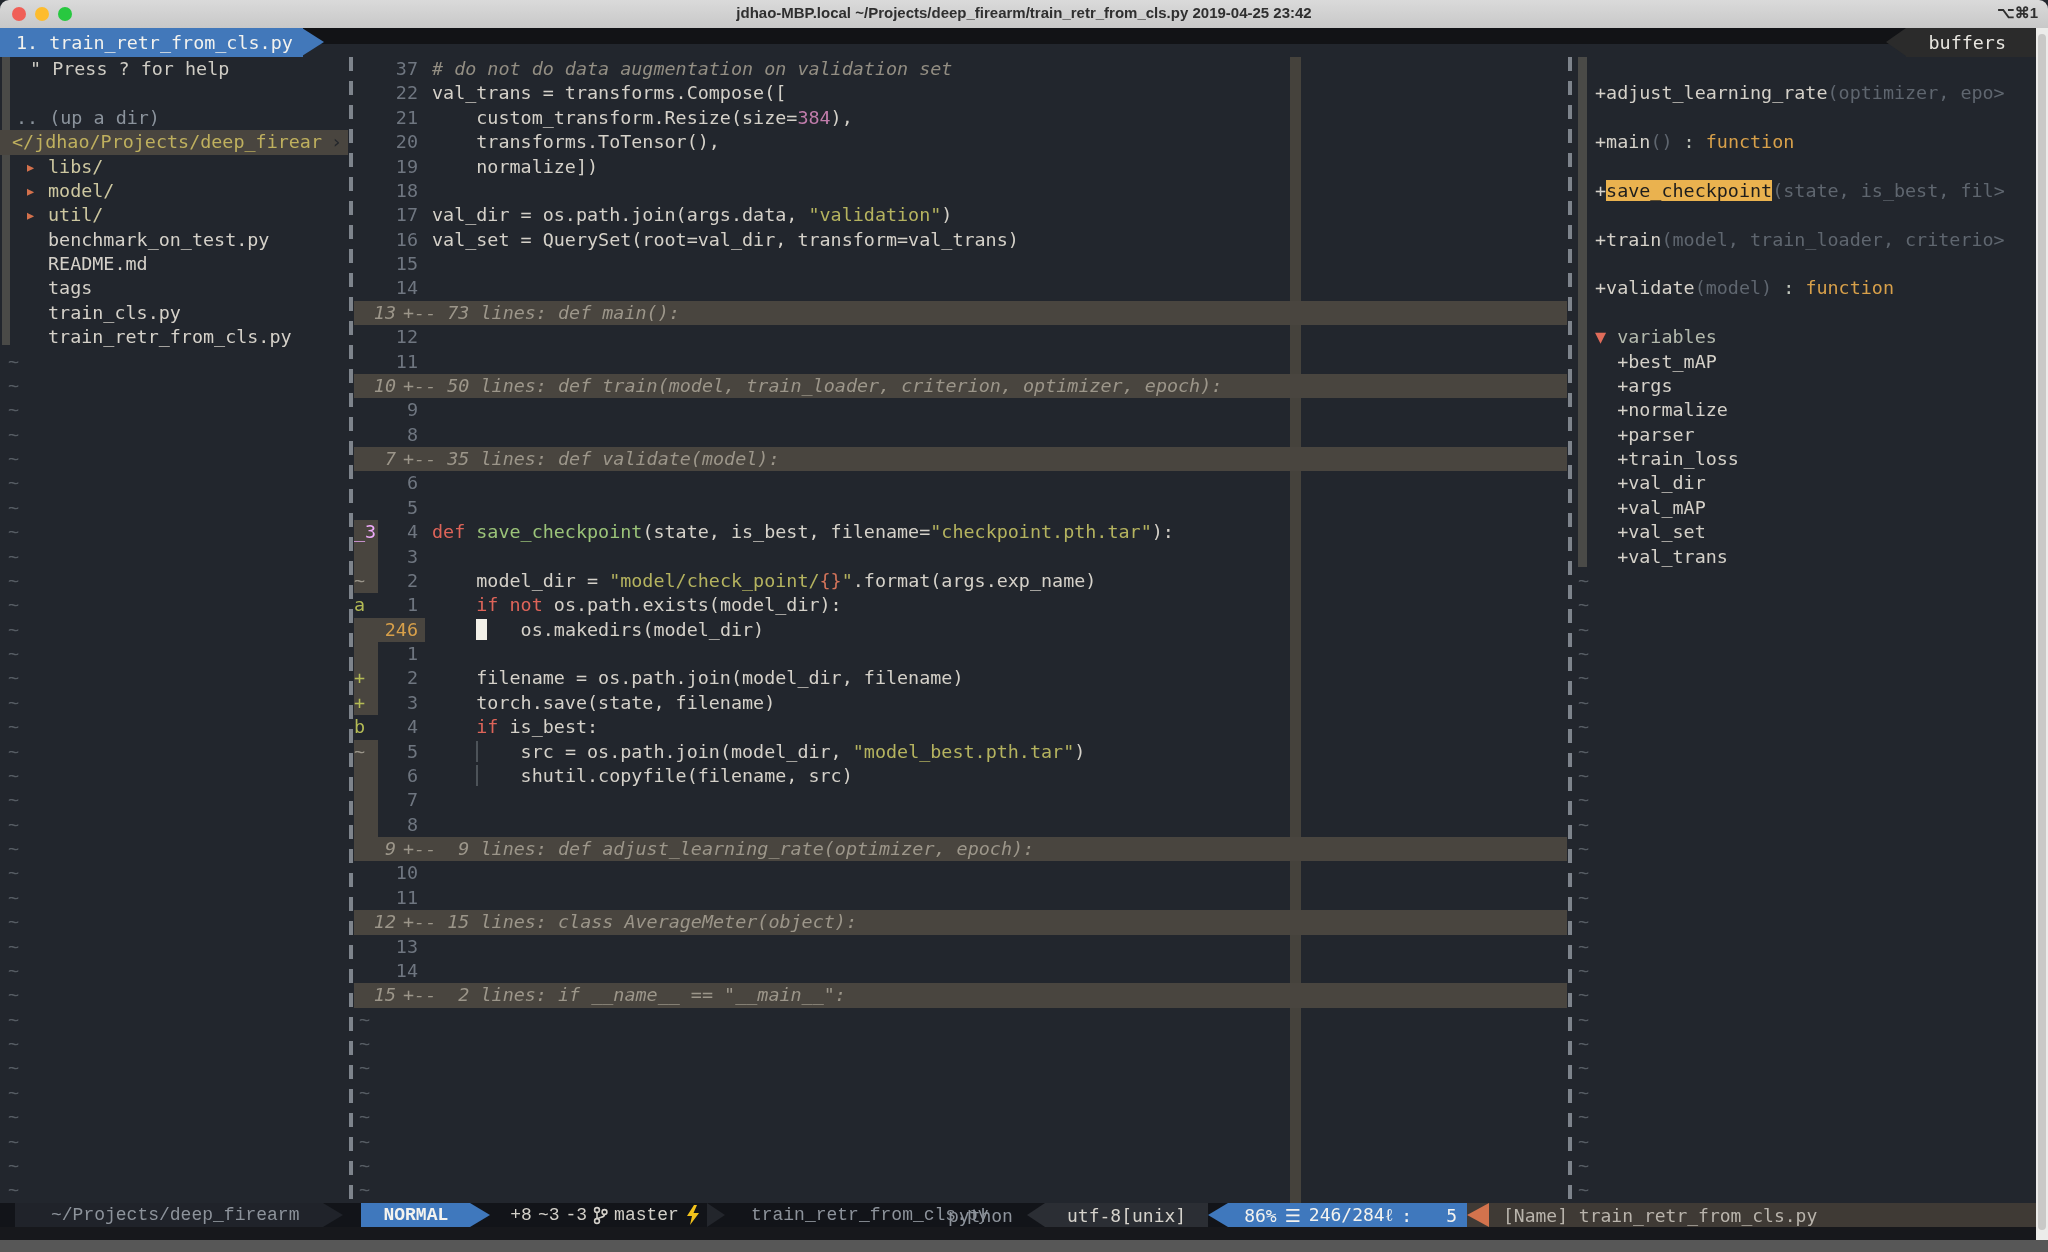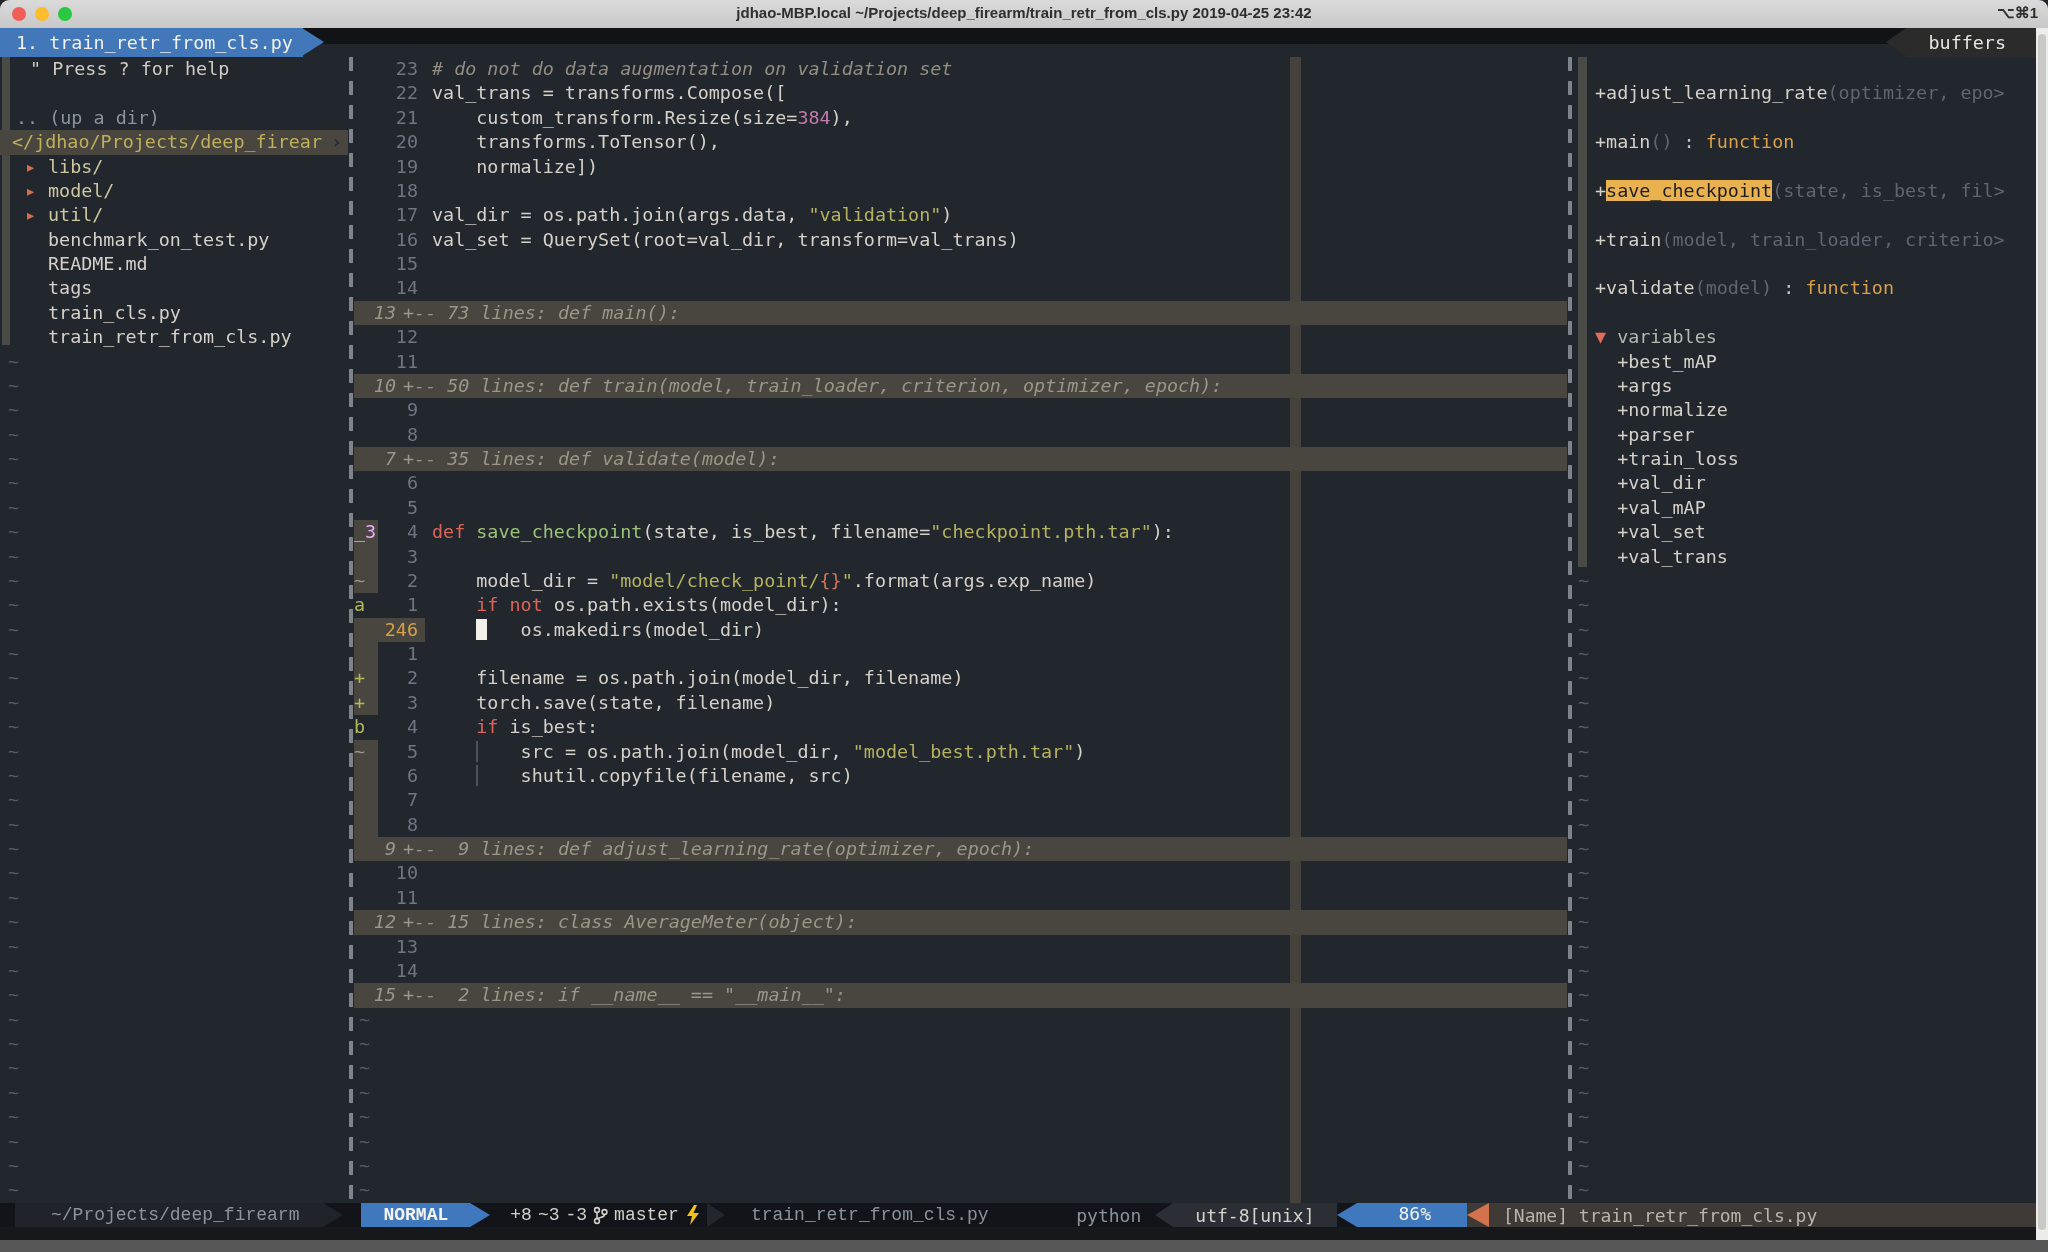--- a/index.html
+++ b/index.html
@@ -104,21 +104,21 @@
   .arr-path{border-left:20px solid #20232a;}
   .seg-mode{background:var(--blue);color:#f4f3ef;font-weight:bold;padding:0 22px;margin-left:18px;}
   .arr-mode{border-left:20px solid var(--blue);}
   .seg-git{padding:0 6px 0 20px;color:#d3d0c9;gap:6px;}
   .arr-git{border-left:18px solid #23262c;}
   .seg-file{padding-left:26px;}
   .seg-ft{padding-right:14px;}
   .arr-utf{border-right:18px solid #2b2e34;}
   .seg-utf{background:#2b2e34;color:#d6d3cc;padding:0 22px;}
   .arr-blue{border-right:20px solid var(--blue);}
-  .seg-pos{background:var(--blue);color:#f4f3ef;padding:0 10px 0 16px;gap:8px;flex-direction:column;}
+  .seg-pos{background:var(--blue);color:#f4f3ef;padding:0 10px 0 16px;gap:8px;}
   .arr-orange{border-right:22px solid var(--orange);background:#3f3a35;}
   .seg-name{background:#3f3a35;color:#b9b4ac;padding:0 14px;width:548px;}
   .glyph{display:inline-block;}
   
   .cmdline{position:absolute;left:0;top:1227px;width:2048px;height:13px;background:#17181c;}
   .bottomband{position:absolute;left:0;top:1240px;width:2048px;height:12px;background:#575757;}
   .scrolltrack{position:absolute;left:2036px;top:28px;width:12px;height:1212px;background:#ececea;}
   .scrollthumb{position:absolute;left:2px;top:6px;width:8px;height:1196px;background:#c9c9c7;border-radius:4px;}
 </style>
 </head>
@@ -199,21 +199,21 @@
         <div class="row nrow t-tilde tilde"><span>~</span></div>
         <div class="row nrow t-tilde tilde"><span>~</span></div>
         <div class="row nrow t-tilde tilde"><span>~</span></div>
       </div>
   </div>
   <div class="vsep vsep1"></div>
 
   <div class="panel editor">
     <div class="colorcolumn"></div>
     <div id="edrows" style="position:relative;">
-        <div class="row erow"><div class="sign"></div><span class="ln">23</span><div class="curpad"></div><span class="code"><span class="tok-com"># do not do data augmentation on validation set</span></span></div>
+        <div class="row erow"><div class="sign"></div><span class="ln">37</span><div class="curpad"></div><span class="code"><span class="tok-com"># do not do data augmentation on validation set</span></span></div>
         <div class="row erow"><div class="sign"></div><span class="ln">22</span><div class="curpad"></div><span class="code"><span class="tok-txt">val_trans = transforms.Compose([</span></span></div>
         <div class="row erow"><div class="sign"></div><span class="ln">21</span><div class="curpad"></div><span class="code"><span class="tok-txt">    custom_transform.Resize(size=</span><span class="tok-num">384</span><span class="tok-txt">),</span></span></div>
         <div class="row erow"><div class="sign"></div><span class="ln">20</span><div class="curpad"></div><span class="code"><span class="tok-txt">    transforms.ToTensor(),</span></span></div>
         <div class="row erow"><div class="sign"></div><span class="ln">19</span><div class="curpad"></div><span class="code"><span class="tok-txt">    normalize])</span></span></div>
         <div class="row erow"><div class="sign"></div><span class="ln">18</span><div class="curpad"></div><span class="code"></span></div>
         <div class="row erow"><div class="sign"></div><span class="ln">17</span><div class="curpad"></div><span class="code"><span class="tok-txt">val_dir = os.path.join(args.data, </span><span class="tok-str">"validation"</span><span class="tok-txt">)</span></span></div>
         <div class="row erow"><div class="sign"></div><span class="ln">16</span><div class="curpad"></div><span class="code"><span class="tok-txt">val_set = QuerySet(root=val_dir, transform=val_trans)</span></span></div>
         <div class="row erow"><div class="sign"></div><span class="ln">15</span><div class="curpad"></div><span class="code"></span></div>
         <div class="row erow"><div class="sign"></div><span class="ln">14</span><div class="curpad"></div><span class="code"></span></div>
         <div class="row erow fold"><span class="fnum">13</span><span class="ftext">+-- 73 lines: def main():</span></div>

